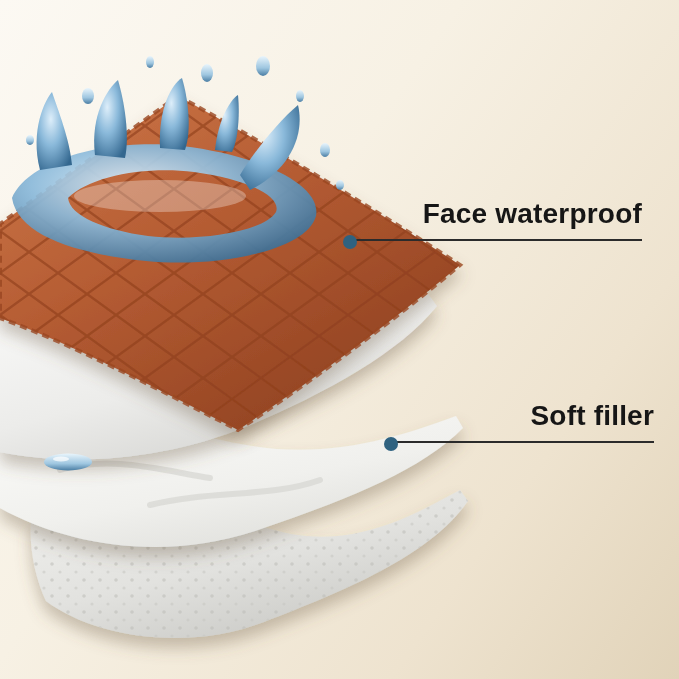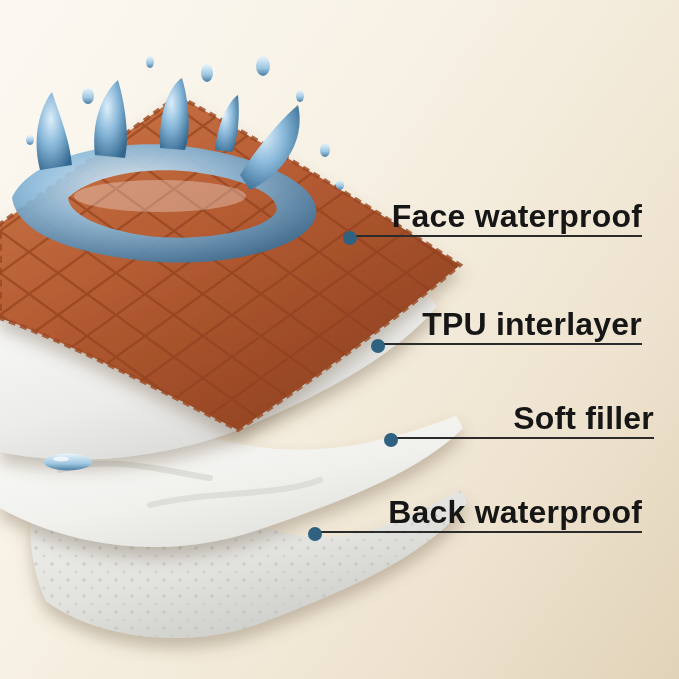--- a/index.html
+++ b/index.html
@@ -8,24 +8,25 @@
     width:679px;height:679px;
     overflow:hidden;
     background:linear-gradient(125deg,#fcf9f3 0%,#f7f1e4 40%,#eee3cf 75%,#e1d3b9 100%);
     font-family:"Liberation Sans",sans-serif;
   }
   .art{position:absolute;inset:0;}
   .callout{position:absolute;}
   .callout .label{
     display:block;
     text-align:right;
-    font-size:32px;
+    font-size:28px;
     font-weight:600;
     color:#161616;
     letter-spacing:.2px;
+    padding-bottom:9px;
     white-space:nowrap;
   }
   .callout .line{height:0;border-top:2px solid #2b2b2b;}
   .callout .dot{
     position:absolute;
     width:14px;height:14px;border-radius:50%;
     background:#2f6280;
     left:-7px;bottom:-8px;
   }
   .co-face{left:350px;top:198px;width:292px;}
@@ -137,31 +138,21 @@
       </g>
     </g>
   </svg>
 
   <div class="callout co-face">
     <span class="label">Face waterproof</span>
     <div class="line"></div>
     <div class="dot"></div>
   </div>
 
-  <div class="callout co-tpu">
-    <span class="label">TPU interlayer</span>
-    <div class="line"></div>
-    <div class="dot"></div>
-  </div>
 
   <div class="callout co-soft">
     <span class="label">Soft filler</span>
     <div class="line"></div>
     <div class="dot"></div>
   </div>
 
-  <div class="callout co-back">
-    <span class="label">Back waterproof</span>
-    <div class="line"></div>
-    <div class="dot"></div>
-  </div>
 
 </div>
 
 </body></html>

